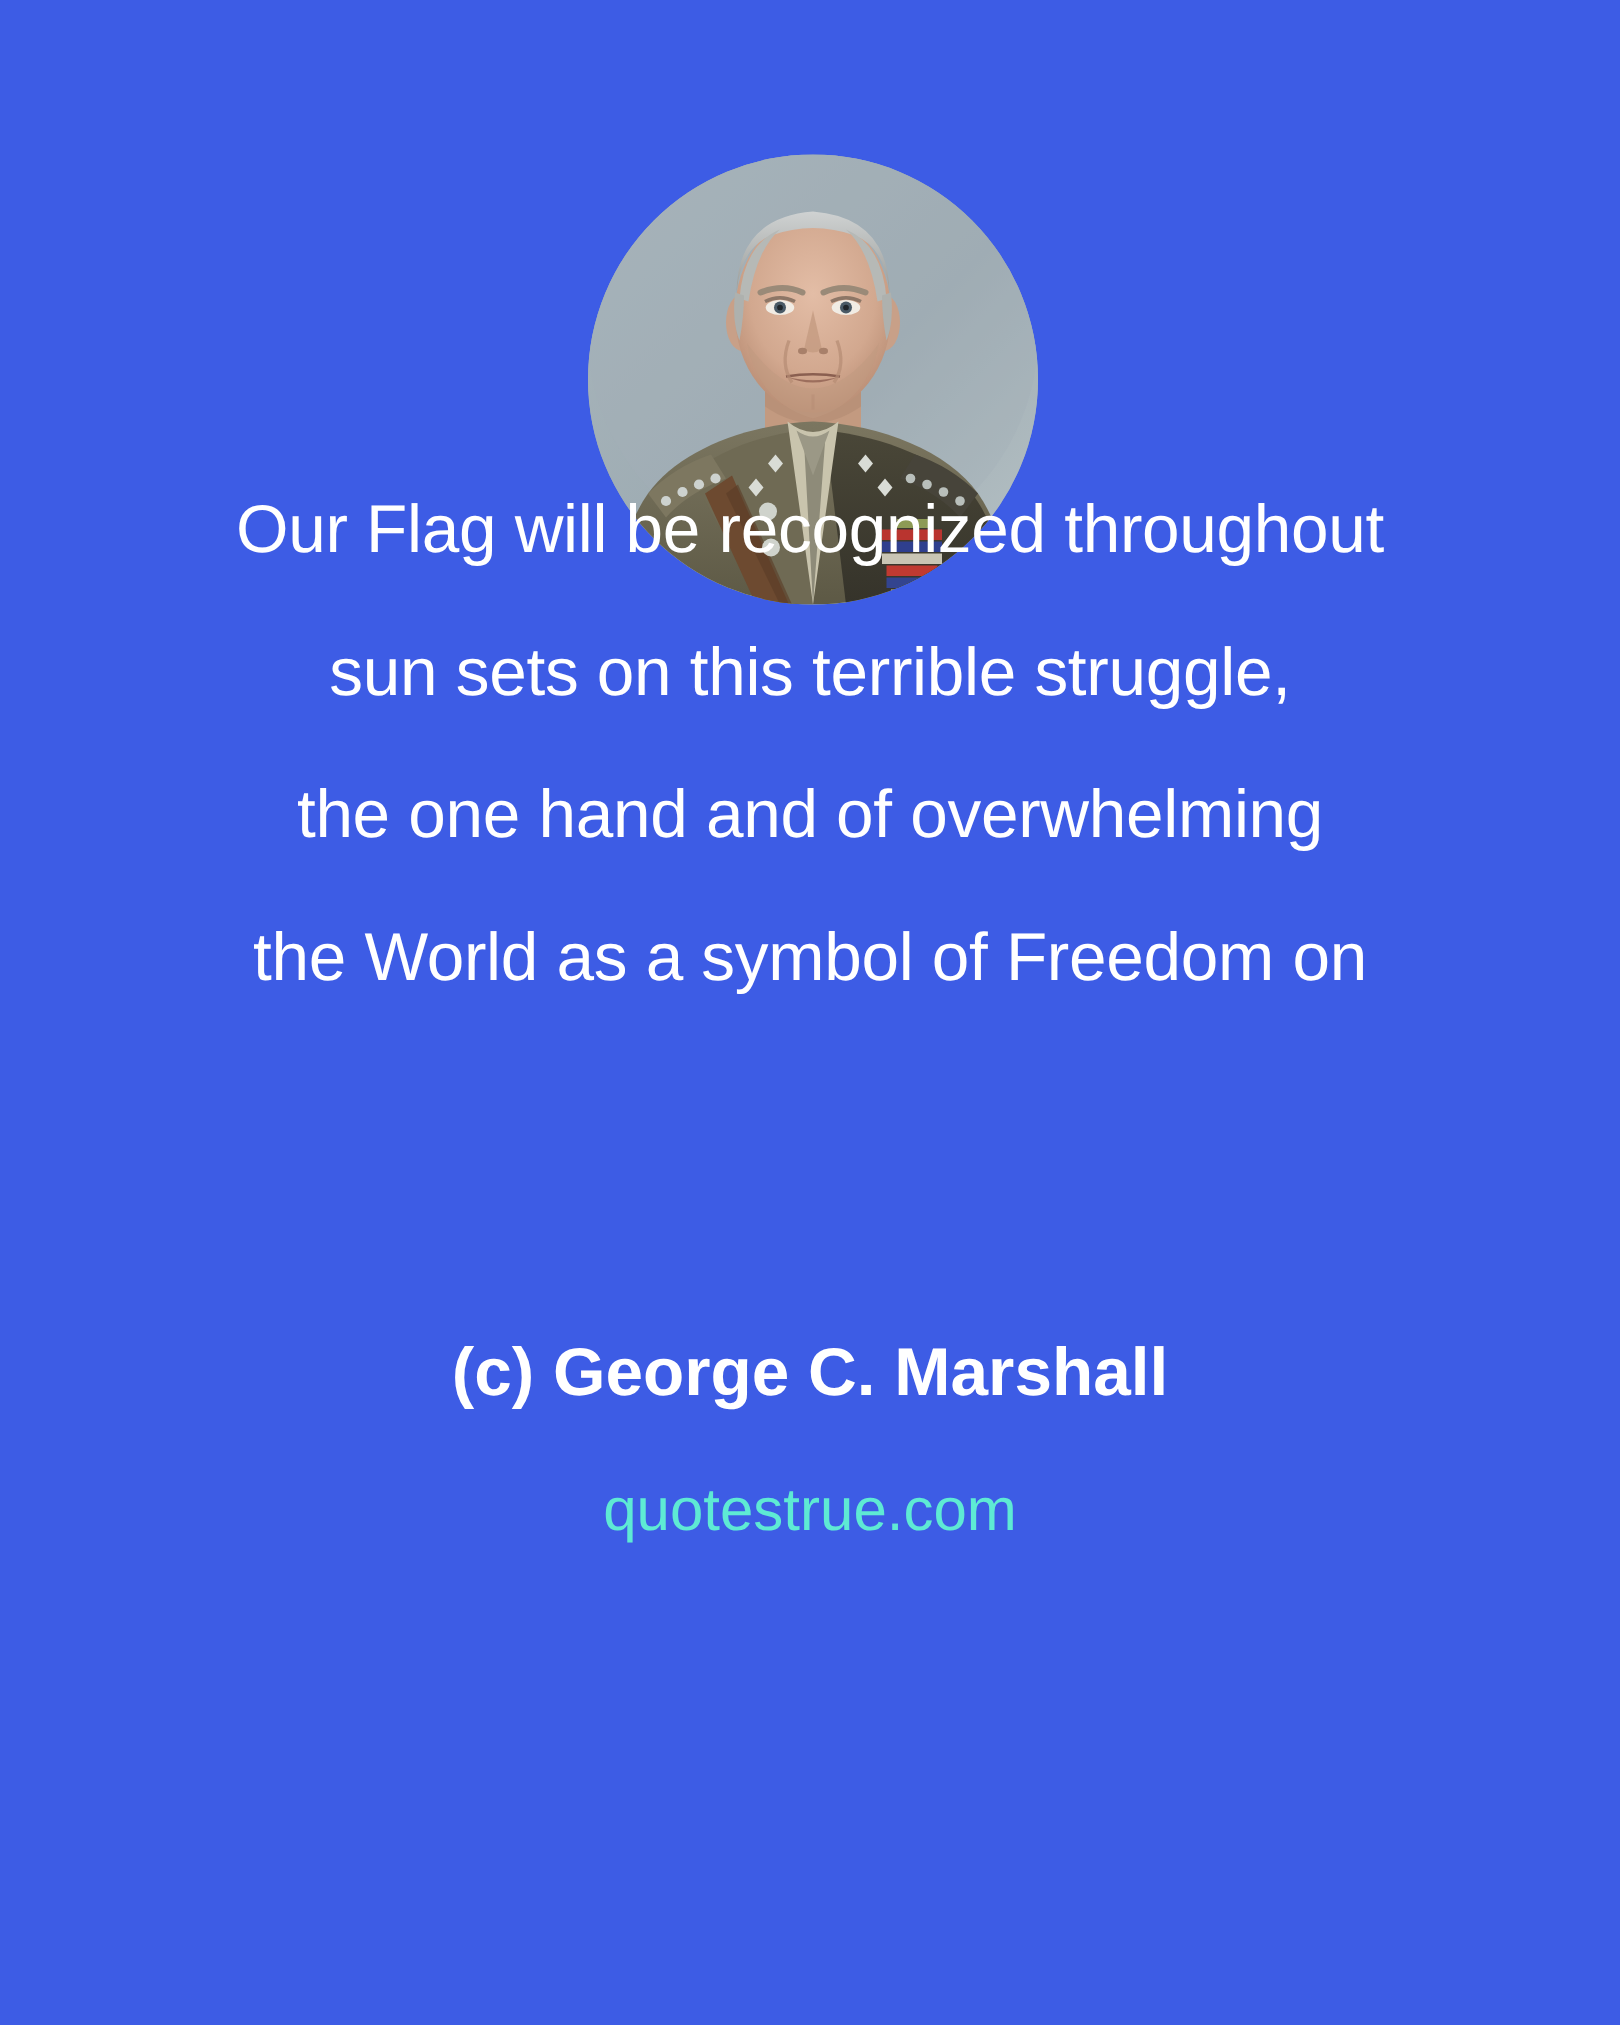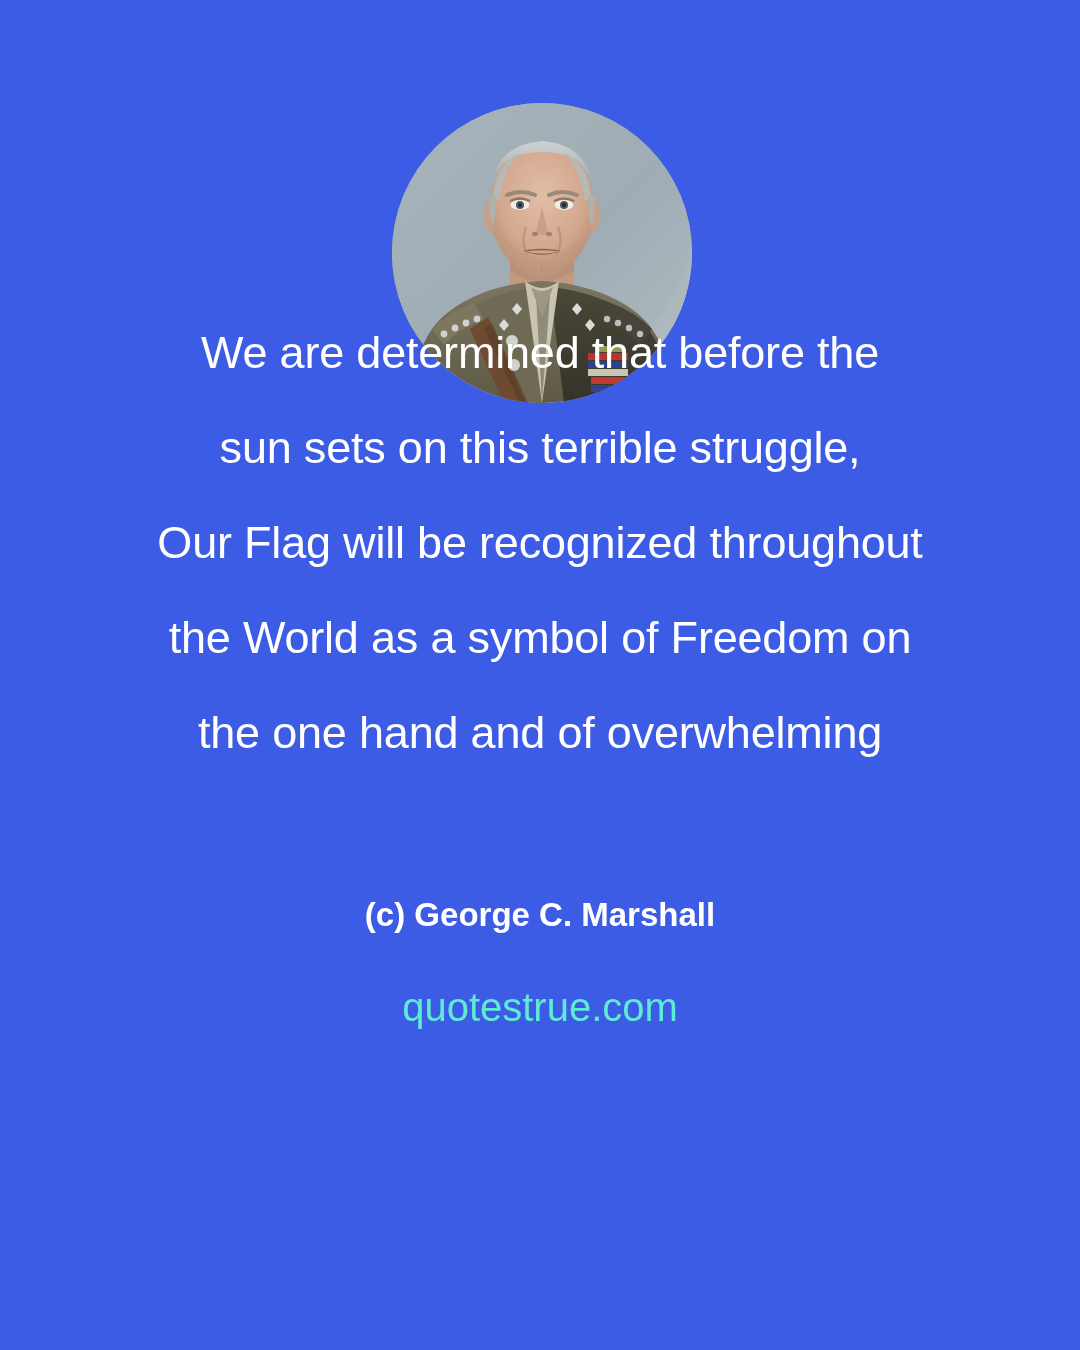--- a/index.html
+++ b/index.html
@@ -59,21 +59,21 @@
     letter-spacing: -0.2px;
     white-space: nowrap;
   }
 
   .attribution {
     position: absolute;
     left: 60px;
     top: 885px;
     width: 960px;
     text-align: center;
-    font-size: 33px;
+    font-size: 45px;
     line-height: 60px;
     font-weight: 700;
     color: #ffffff;
     white-space: nowrap;
   }
 
   .watermark {
     position: absolute;
     left: 60px;
     top: 977px;
@@ -207,24 +207,23 @@
         <path d="M132 148 Q150 145 168 148" stroke="#8a5f50" stroke-width="1.6" fill="none"></path>
 
         <path d="M134 124 Q128 140 136 152" stroke="#b58b73" stroke-width="2.2" fill="none" opacity="0.7"></path>
         <path d="M166 124 Q172 140 164 152" stroke="#b58b73" stroke-width="2.2" fill="none" opacity="0.7"></path>
         <path d="M150 160 Q150 166 150 170" stroke="#b58b73" stroke-width="2" fill="none" opacity="0.5"></path>
       </svg>
     </div>
   </div>
 
   <div class="quote-body">
-    <span class="quote-line">We are determined that before the</span>
+    <span class="quote-line">Our Flag will be recognized throughout</span>
     <span class="quote-line">sun sets on this terrible struggle,</span>
-    <span class="quote-line">Our Flag will be recognized throughout</span>
+    <span class="quote-line">the one hand and of overwhelming</span>
     <span class="quote-line">the World as a symbol of Freedom on</span>
-    <span class="quote-line">the one hand and of overwhelming</span>
   </div>
 
   <div class="attribution">(c) George C. Marshall</div>
 
   <div class="watermark">quotestrue.com</div>
 
 </div>
 
 </body></html>

